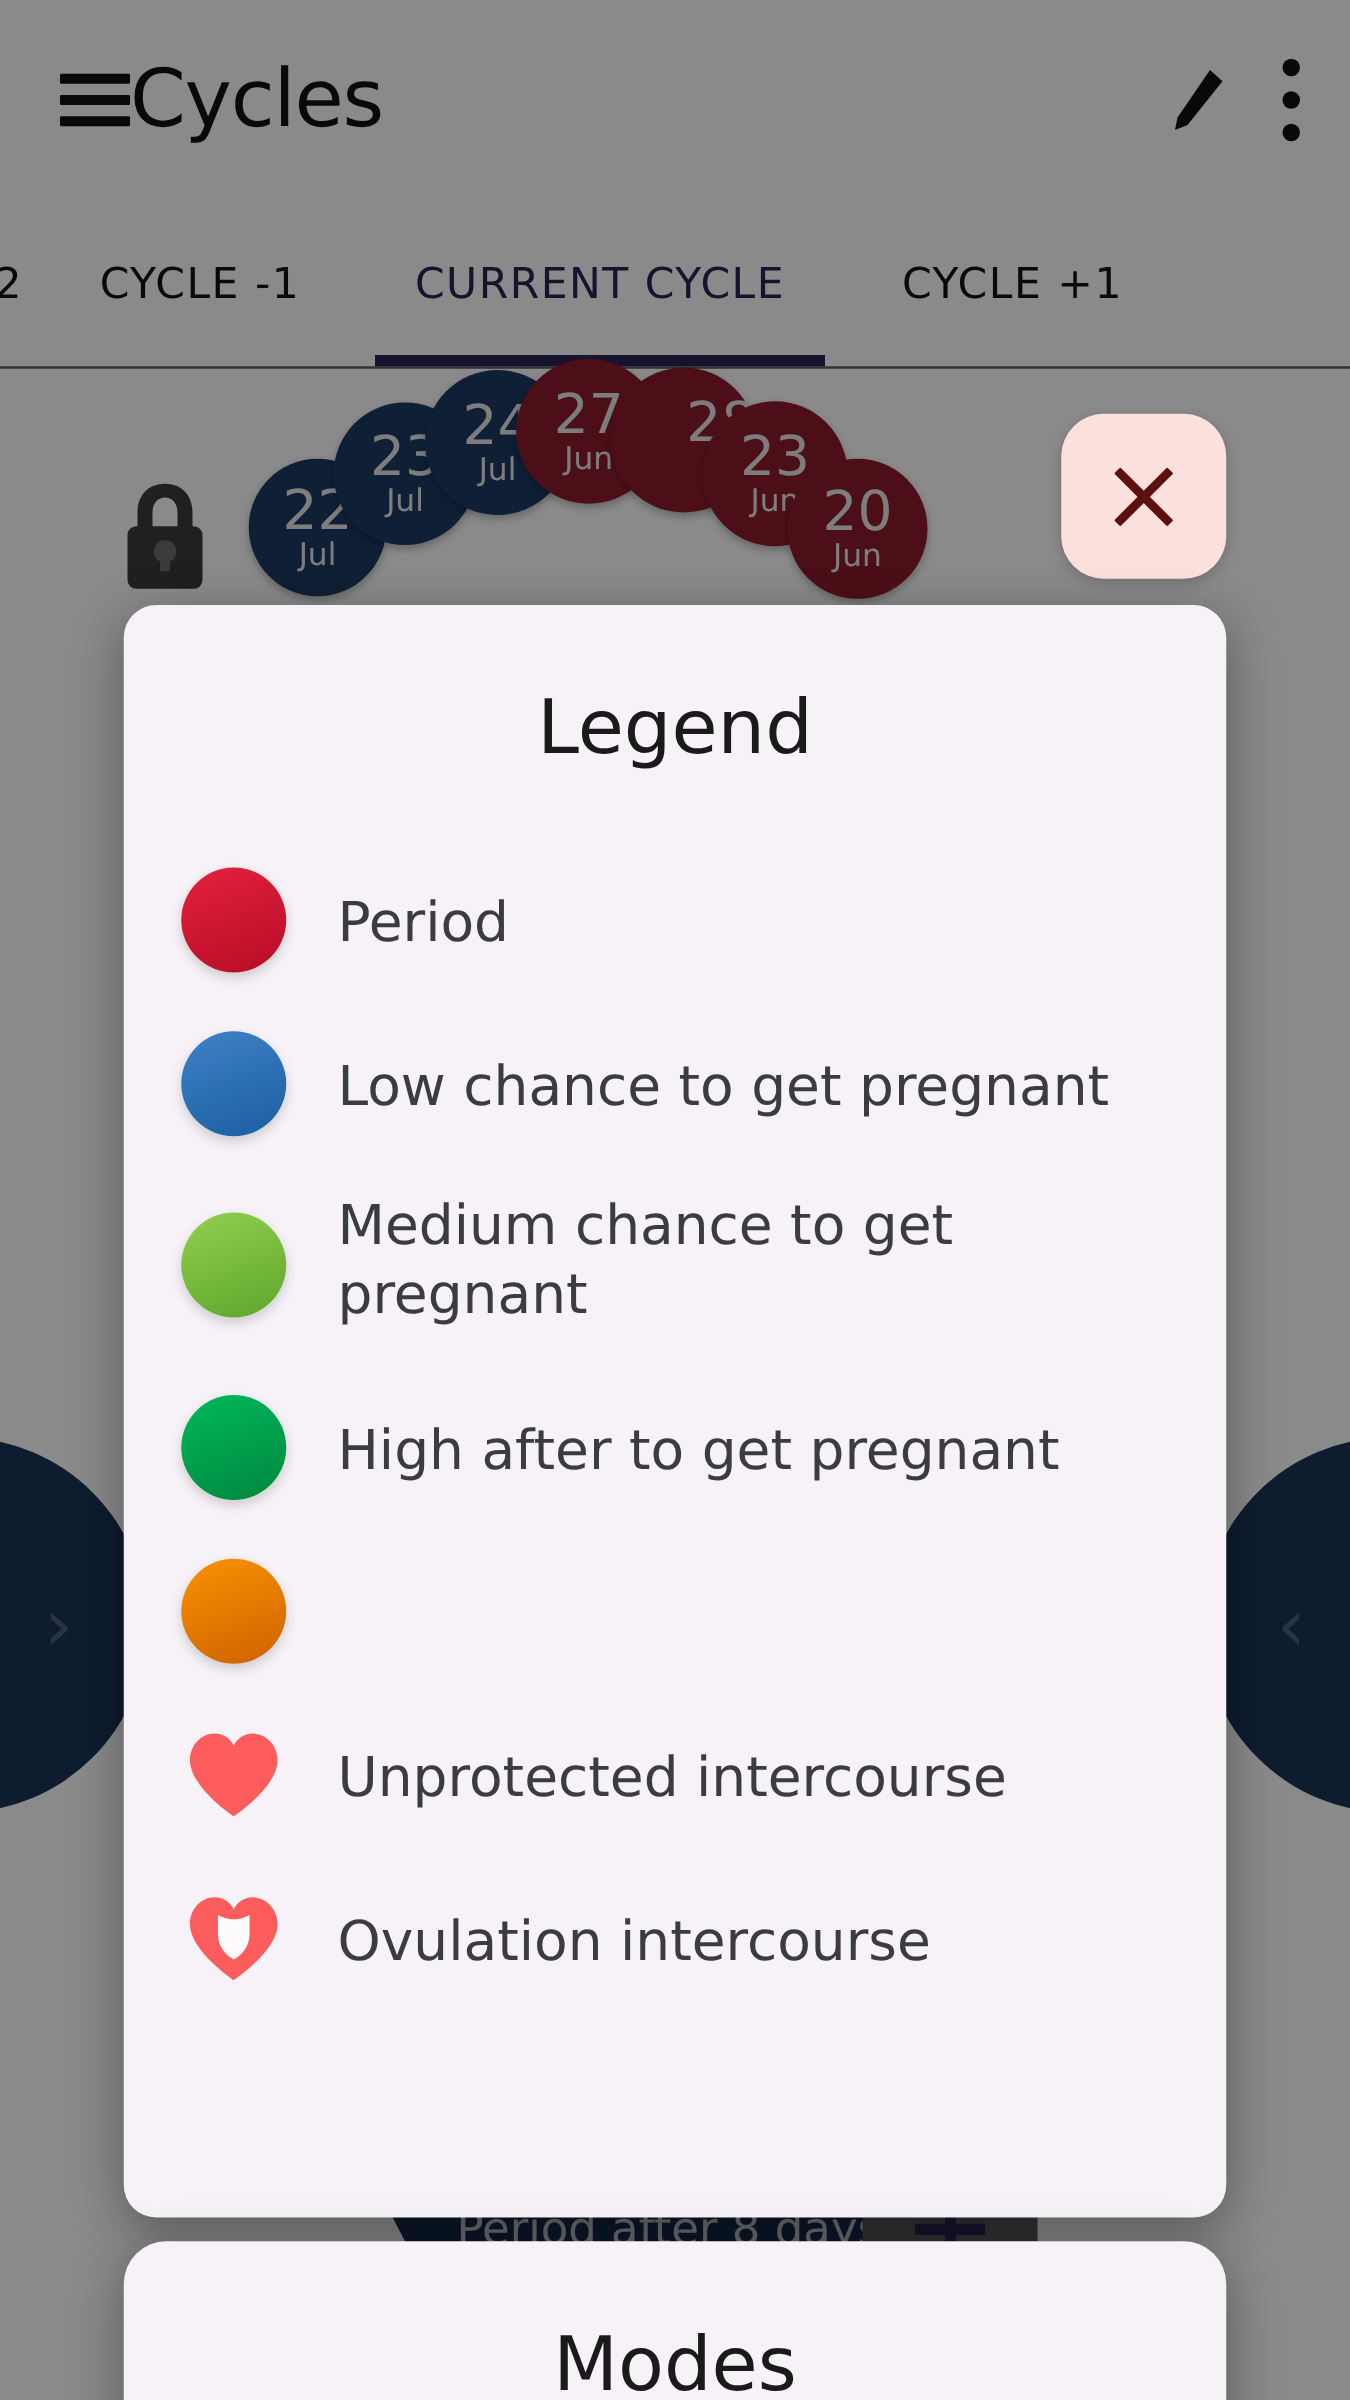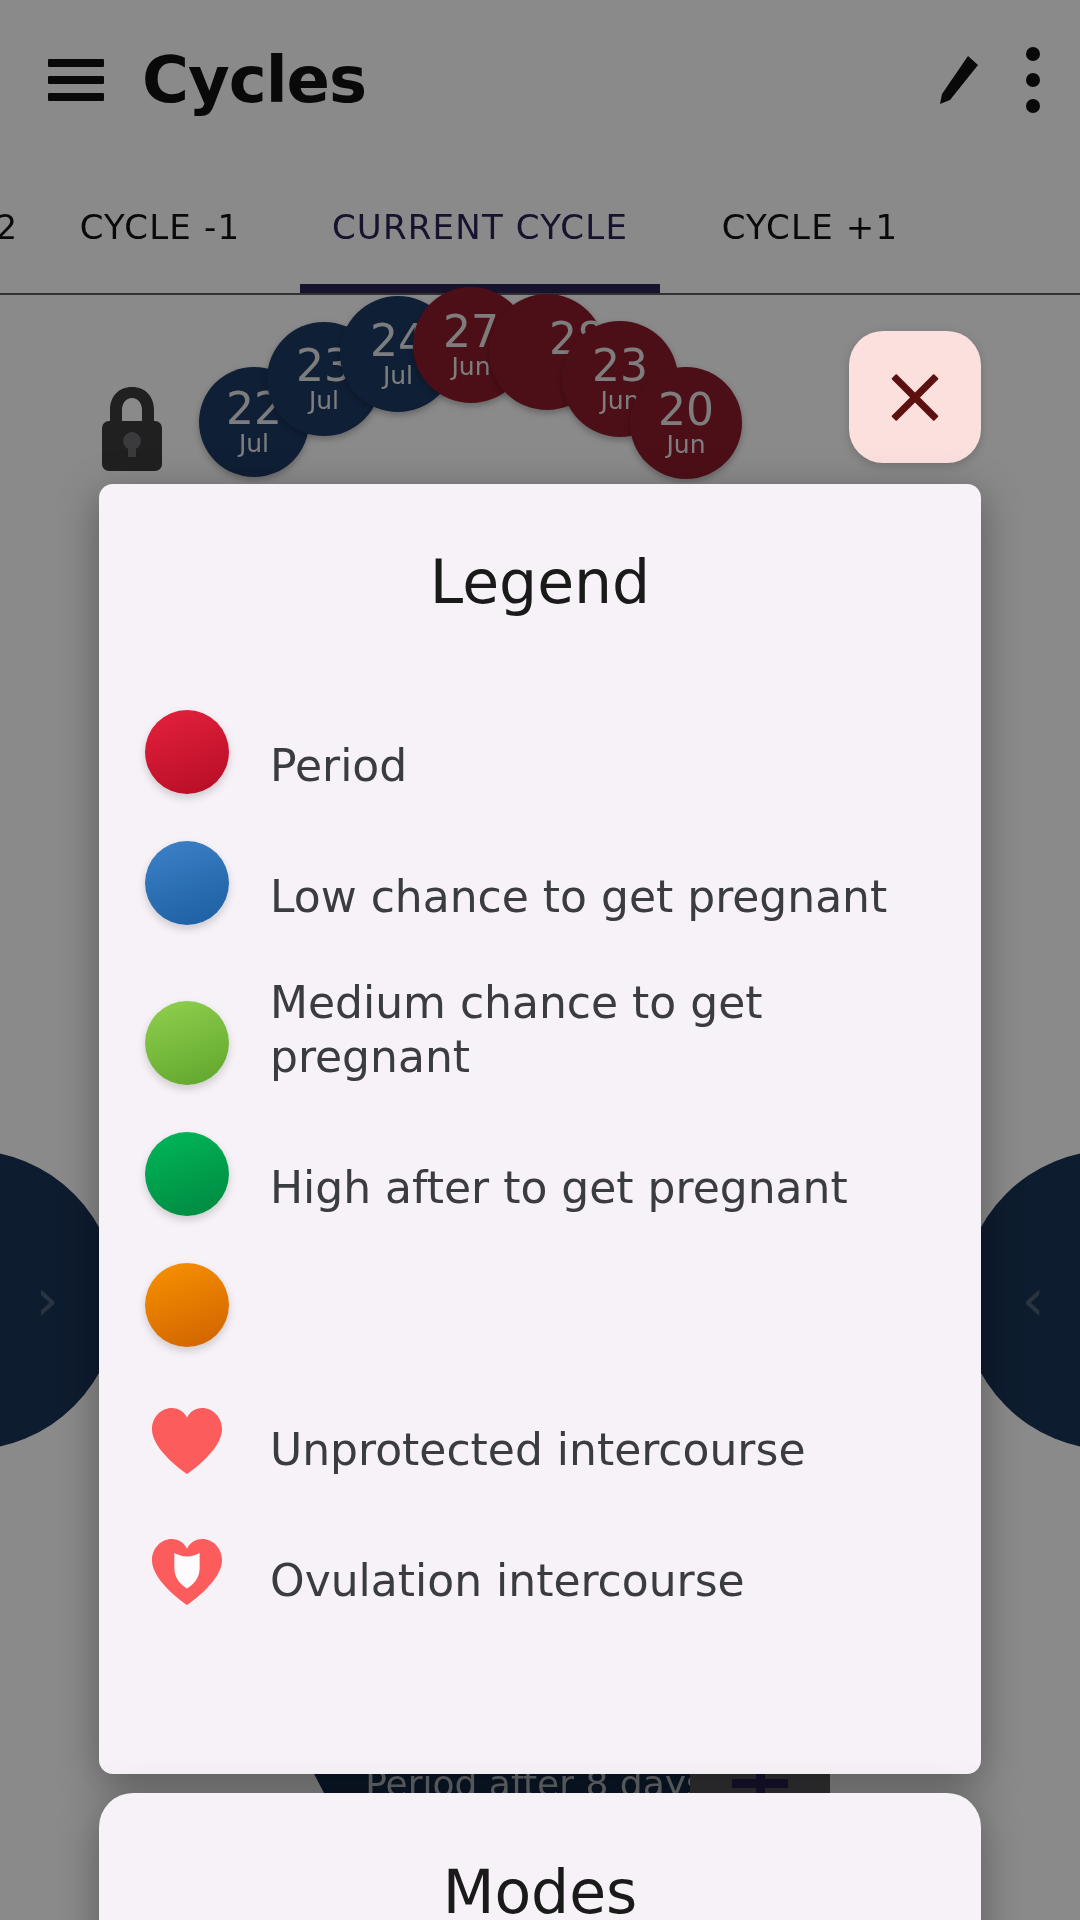--- a/index.html
+++ b/index.html
@@ -26,23 +26,22 @@
   #appbar {
     position:absolute; left:0; top:0; width:1080px; height:160px;
     display:flex; align-items:center;
   }
   #hamburger {
     width:56px; height:42px; margin-left:48px;
     display:flex; flex-direction:column; justify-content:space-between;
   }
   #hamburger i { display:block; height:8px; background:#111; border-radius:1px; }
   #app-title {
-    margin-left:38px;
     font-size:64px; color:#111; letter-spacing:-1px;
-    font-family:"DejaVu Sans", sans-serif; font-weight:700;
+    font-family:"DejaVu Sans", sans-serif; font-weight:400;
   }
   #appbar-actions { margin-left:auto; margin-right:40px; display:flex; align-items:center; gap:46px; }
   #pencil-icon { width:46px; height:52px; position:relative; }
   #pencil-icon svg { display:block; }
   #overflow-icon { width:14px; height:66px; display:flex; flex-direction:column; justify-content:space-between; align-items:center; }
   #overflow-icon i { width:14px; height:14px; border-radius:50%; background:#111; }
 
   
   #tabstrip {
     position:absolute; left:0; top:160px; width:1080px; height:135px;
@@ -135,34 +134,34 @@
     background:#5c1010; border-radius:1px;
   }
   #close-icon i:nth-child(1) { transform:rotate(45deg); }
   #close-icon i:nth-child(2) { transform:rotate(-45deg); }
 
   
   #legend-dialog {
     position:absolute; left:99px; top:484px;
     width:882px; height:1290px;
     background:#f6f2f7;
-    border-radius:14px;
+    border-radius:26px;
     z-index:70;
     box-shadow:0 10px 40px rgba(0,0,0,0.35);
     padding:0 0 0 0;
   }
   #legend-title {
     text-align:center;
     font-size:60px; color:#1a1a1a;
     font-family:"DejaVu Sans", sans-serif; font-weight:400;
     margin-top:63px;
   }
   #legend-list { margin-top:46px; }
   .legend-row {
-    display:flex; align-items:flex-end;
+    display:flex; align-items:center;
     padding:0 0 0 45px;
     min-height:131px;
   }
   .swatch-wrap {
     width:86px; flex:0 0 86px;
     display:flex; align-items:center; justify-content:center;
     padding-top:14px;
   }
   .swatch {
     width:84px; height:84px; border-radius:50%;

